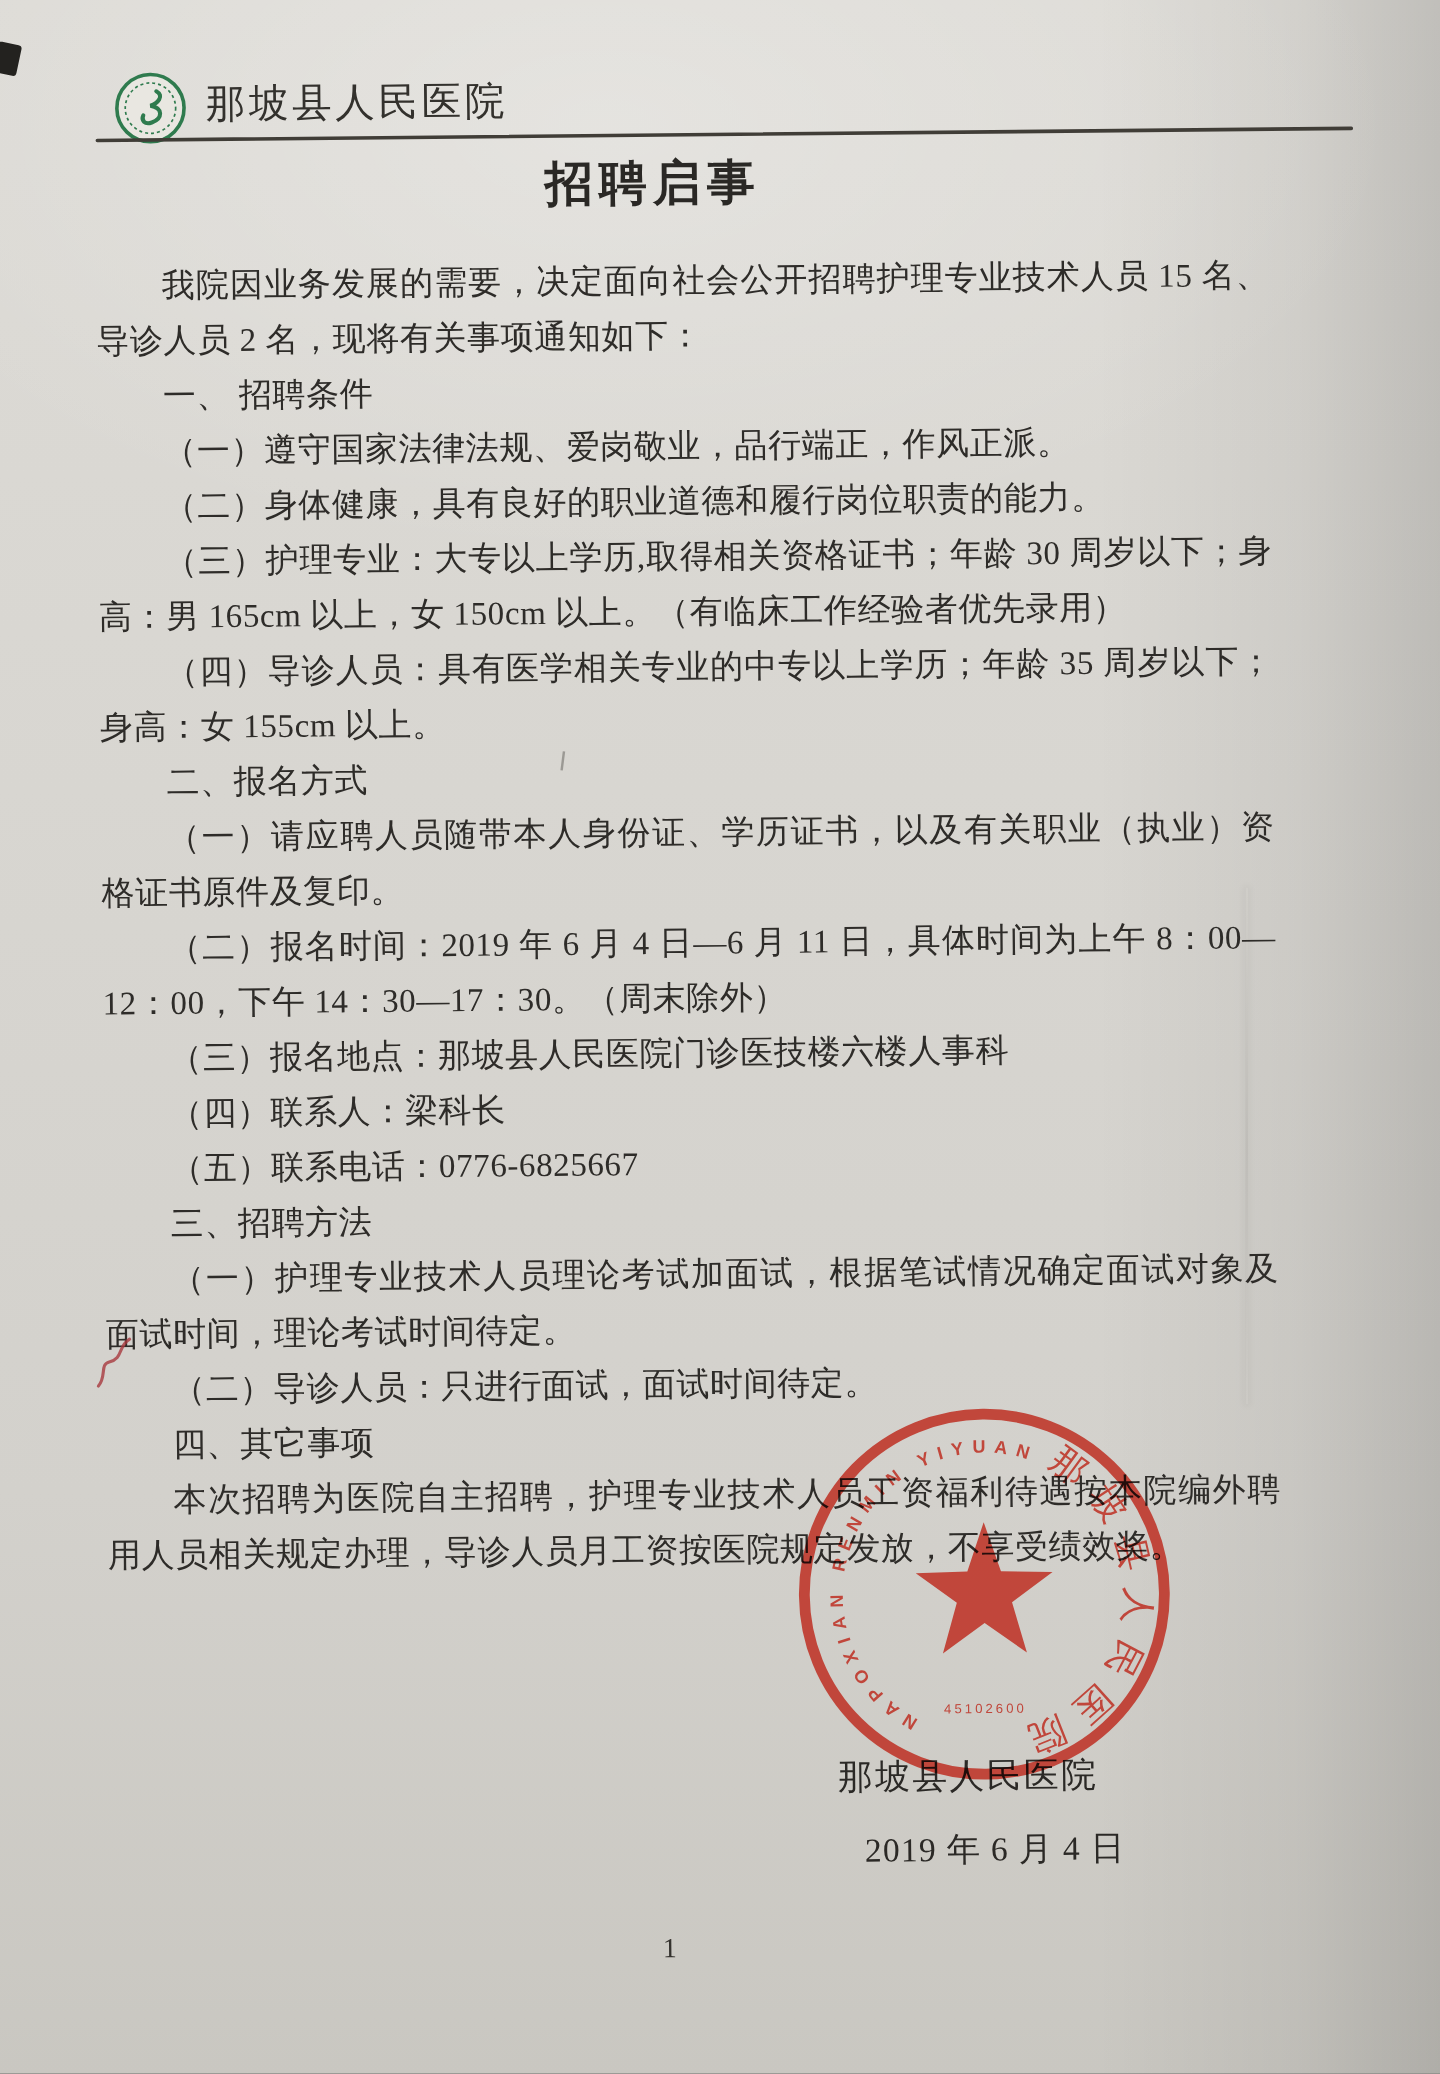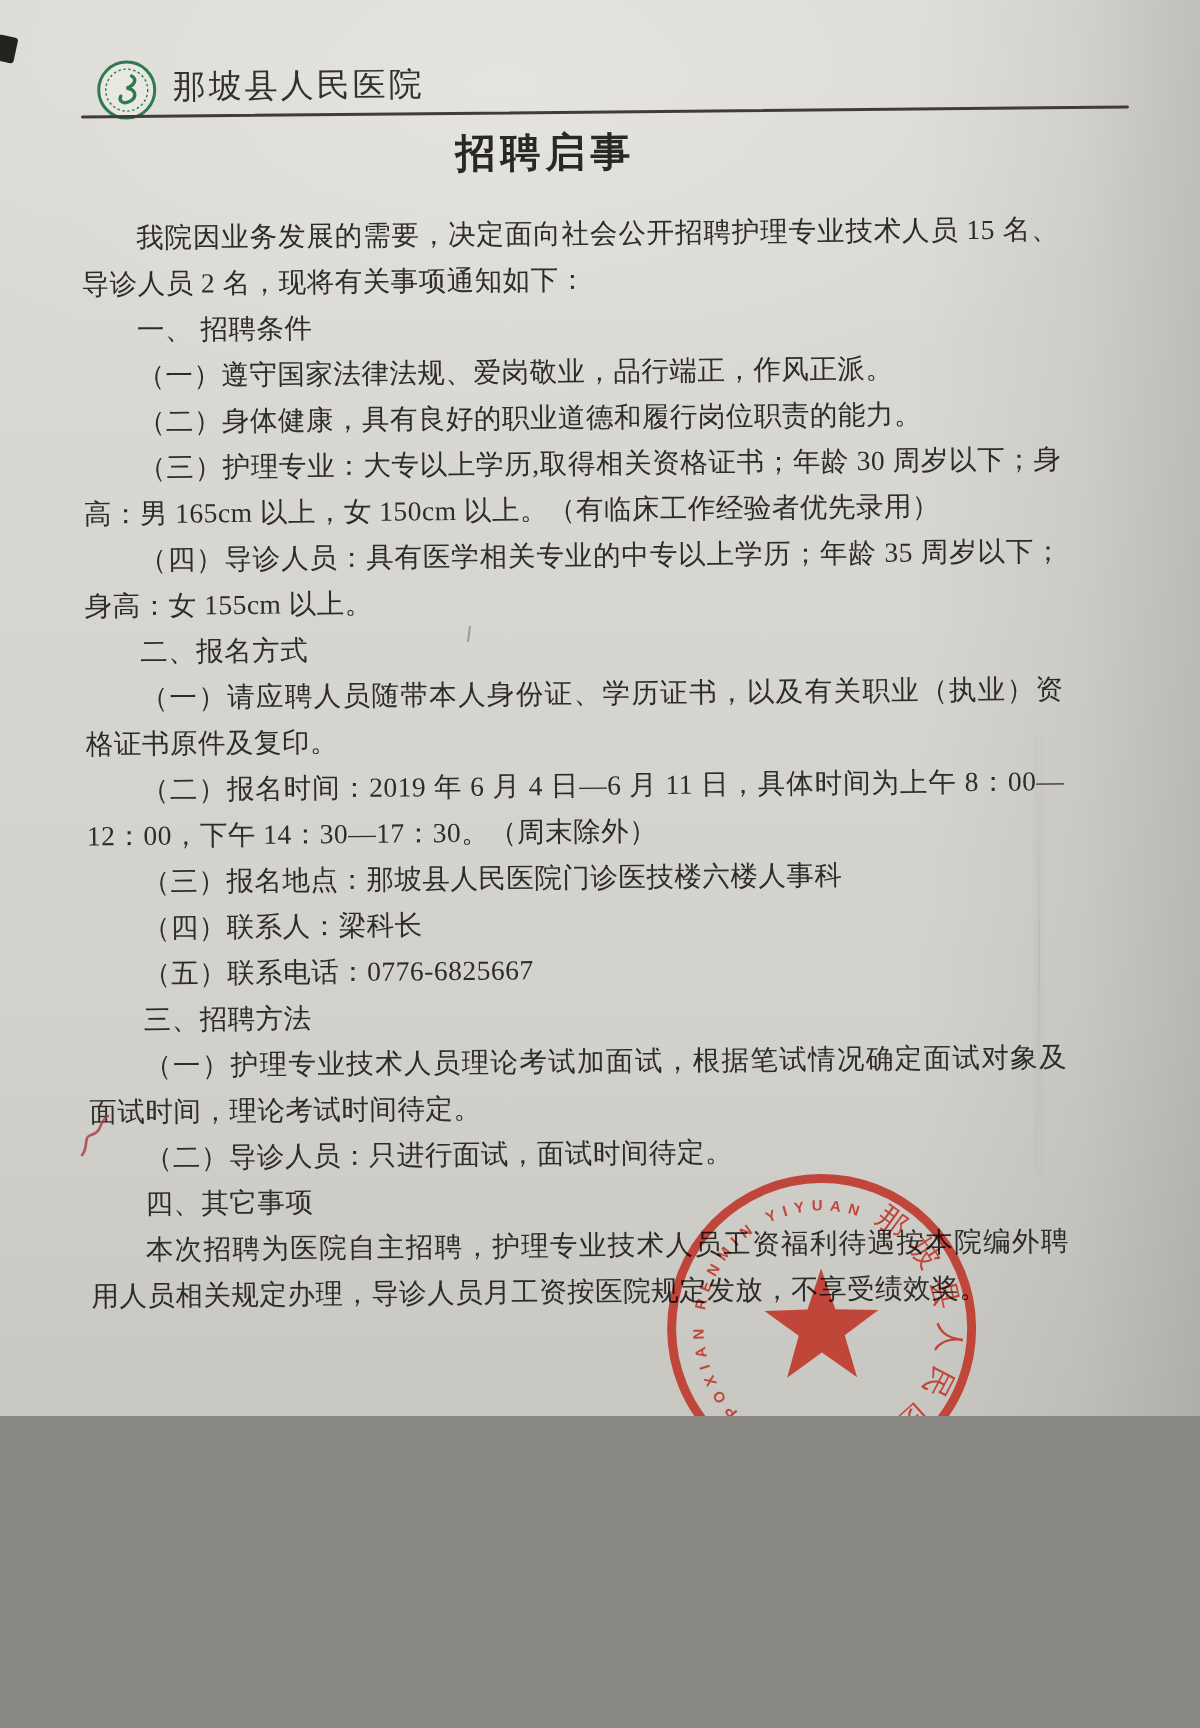--- a/index.html
+++ b/index.html
@@ -1,17 +1,17 @@
 <!DOCTYPE html>
 <html><head>
 <meta charset="utf-8">
 <style>
   html,body{margin:0;padding:0;background:#8a8884;}
   .page{
-    position:relative;width:1200px;height:1416px;overflow:hidden;
+    position:relative;width:1200px;height:1728px;overflow:hidden;
     font-family:"Liberation Serif","DejaVu Serif",serif;
     background:
       radial-gradient(ellipse 950px 520px at 42% 6%, rgba(255,255,255,.25), rgba(255,255,255,0) 70%),
       linear-gradient(to right, rgba(0,0,0,0) 76%, rgba(0,0,0,.05) 90%, rgba(0,0,0,.13) 100%),
       linear-gradient(to bottom, #dddbd6 0%, #d8d6d1 38%, #d3d1cc 72%, #c9c7c1 100%);
   }
   .tilt{position:absolute;inset:0;transform:rotate(-0.55deg);transform-origin:55% 45%;}
   
   .logo{position:absolute;left:101px;top:54px;width:62px;height:62px;}
   .hospital-name{position:absolute;left:178px;top:60px;font-size:33px;letter-spacing:3px;color:#33312d;}

